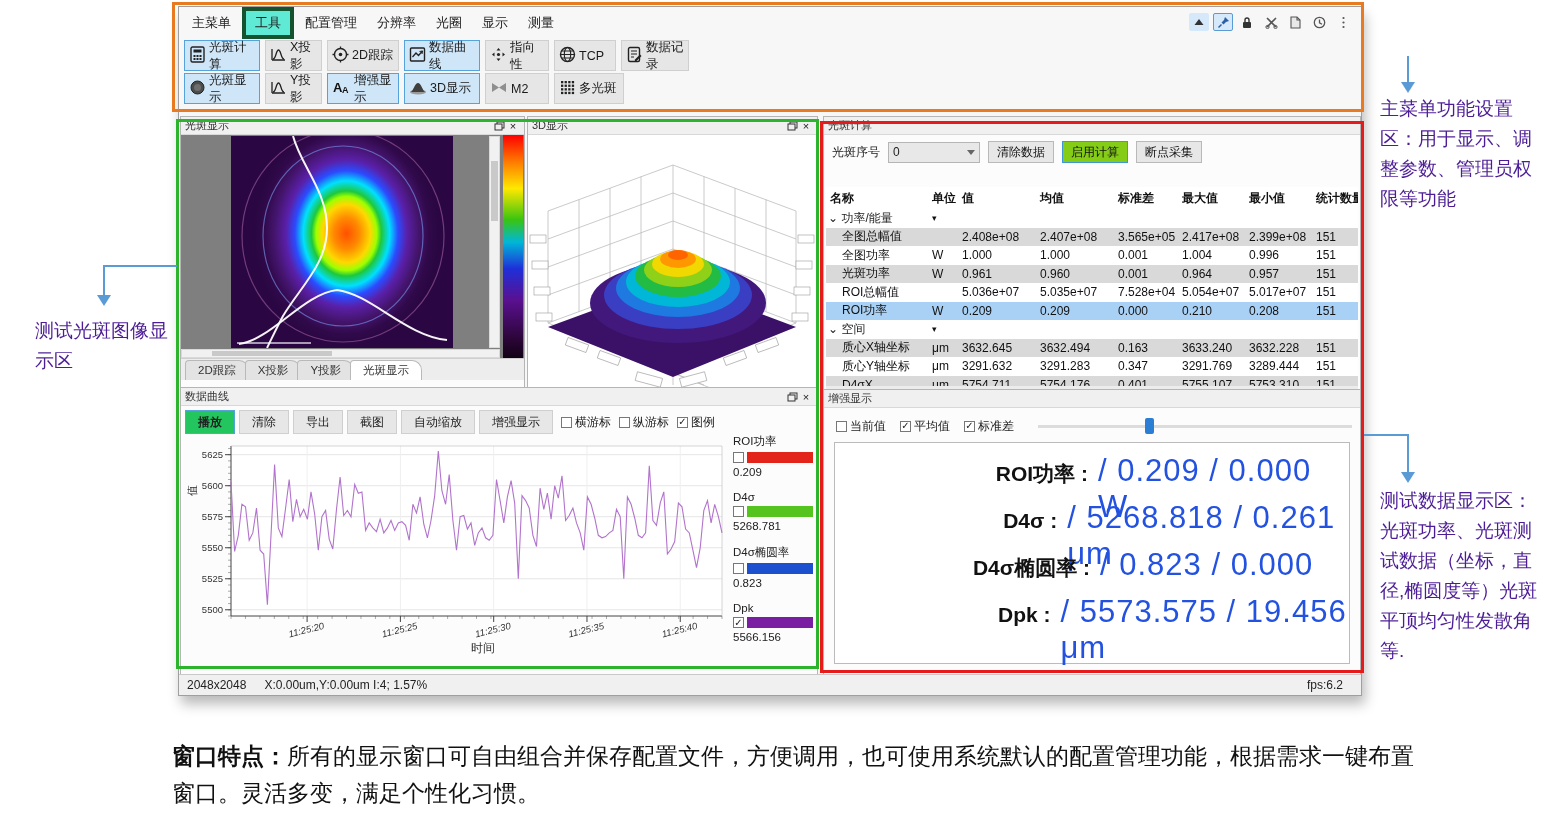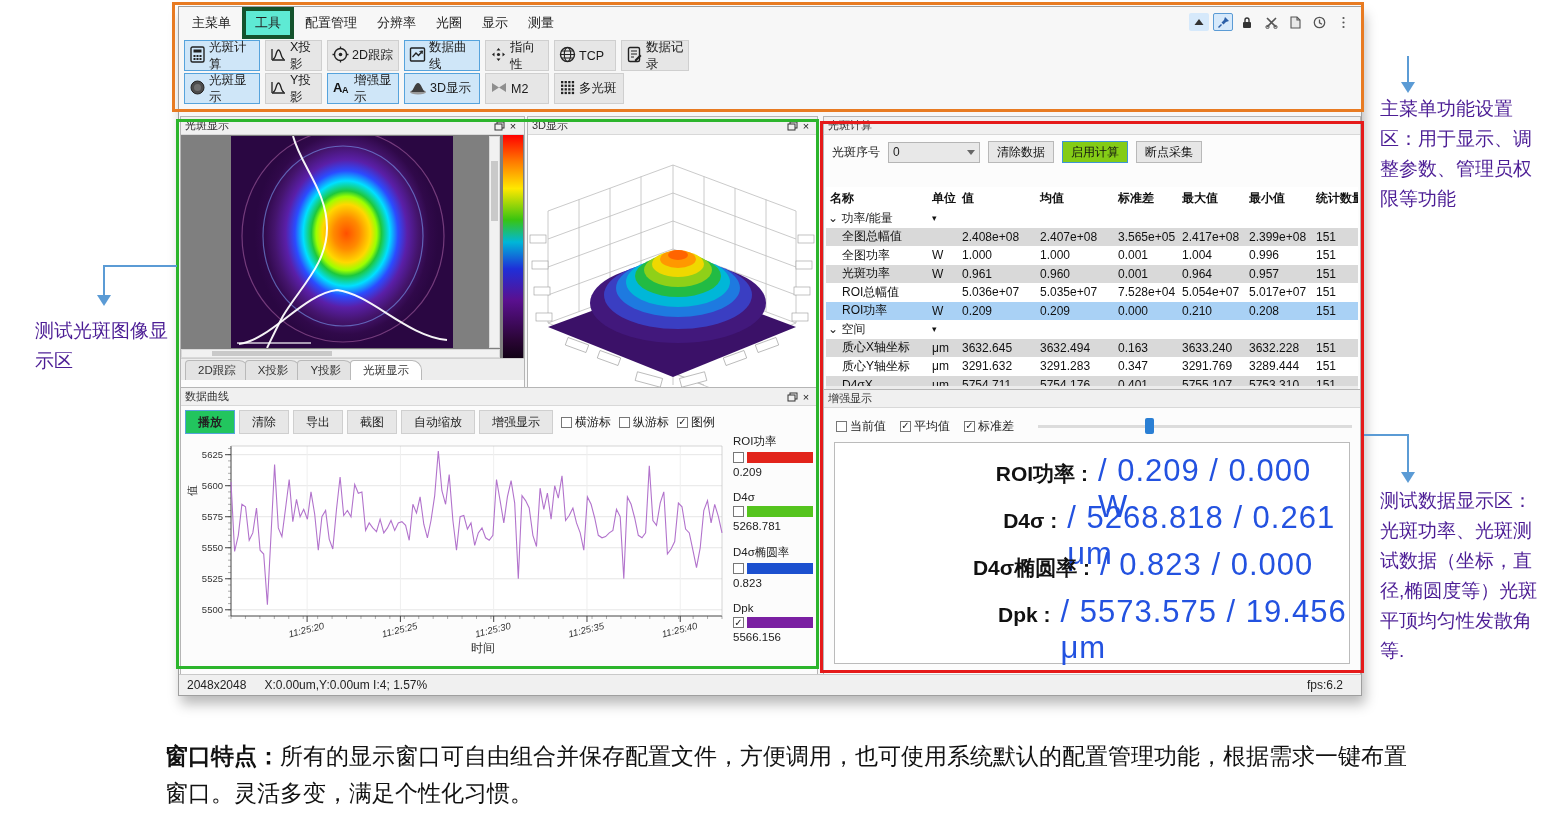--- a/index.html
+++ b/index.html
@@ -82,21 +82,21 @@
   .rdval{font-size:31px;color:#2352e0;margin-left:10px;letter-spacing:1px;}
   
   #statusbar{left:0;right:0;bottom:0;height:21px;background:#f0f0f0;border-top:1px solid #c9c9c9;display:flex;align-items:center;font-size:12px;color:#222;padding:0 8px;}
   
   .obox{border:3px solid #e87b22;pointer-events:none;}
   .gbox{border:3px solid #2cb52c;pointer-events:none;}
   .rbox{border:3px solid #e51a1a;pointer-events:none;}
   .ann{font-size:19px;color:#4c1d95;line-height:30px;}
   .aline{background:#5b9bd5;}
   .ahead{width:0;height:0;border-left:7px solid transparent;border-right:7px solid transparent;border-top:11px solid #5b9bd5;}
-  #caption{left:165px;top:738px;width:1245px;font-size:23px;color:#111;line-height:37px;}
+  #caption{left:172px;top:738px;width:1245px;font-size:23px;color:#111;line-height:37px;}
   #caption b{font-weight:700;}
   svg text{font-family:"Liberation Sans","DejaVu Sans",sans-serif;}
 </style>
 </head>
 <body>
 
 <div id="stage">
 
   <div id="appwin" class="abs">
 

